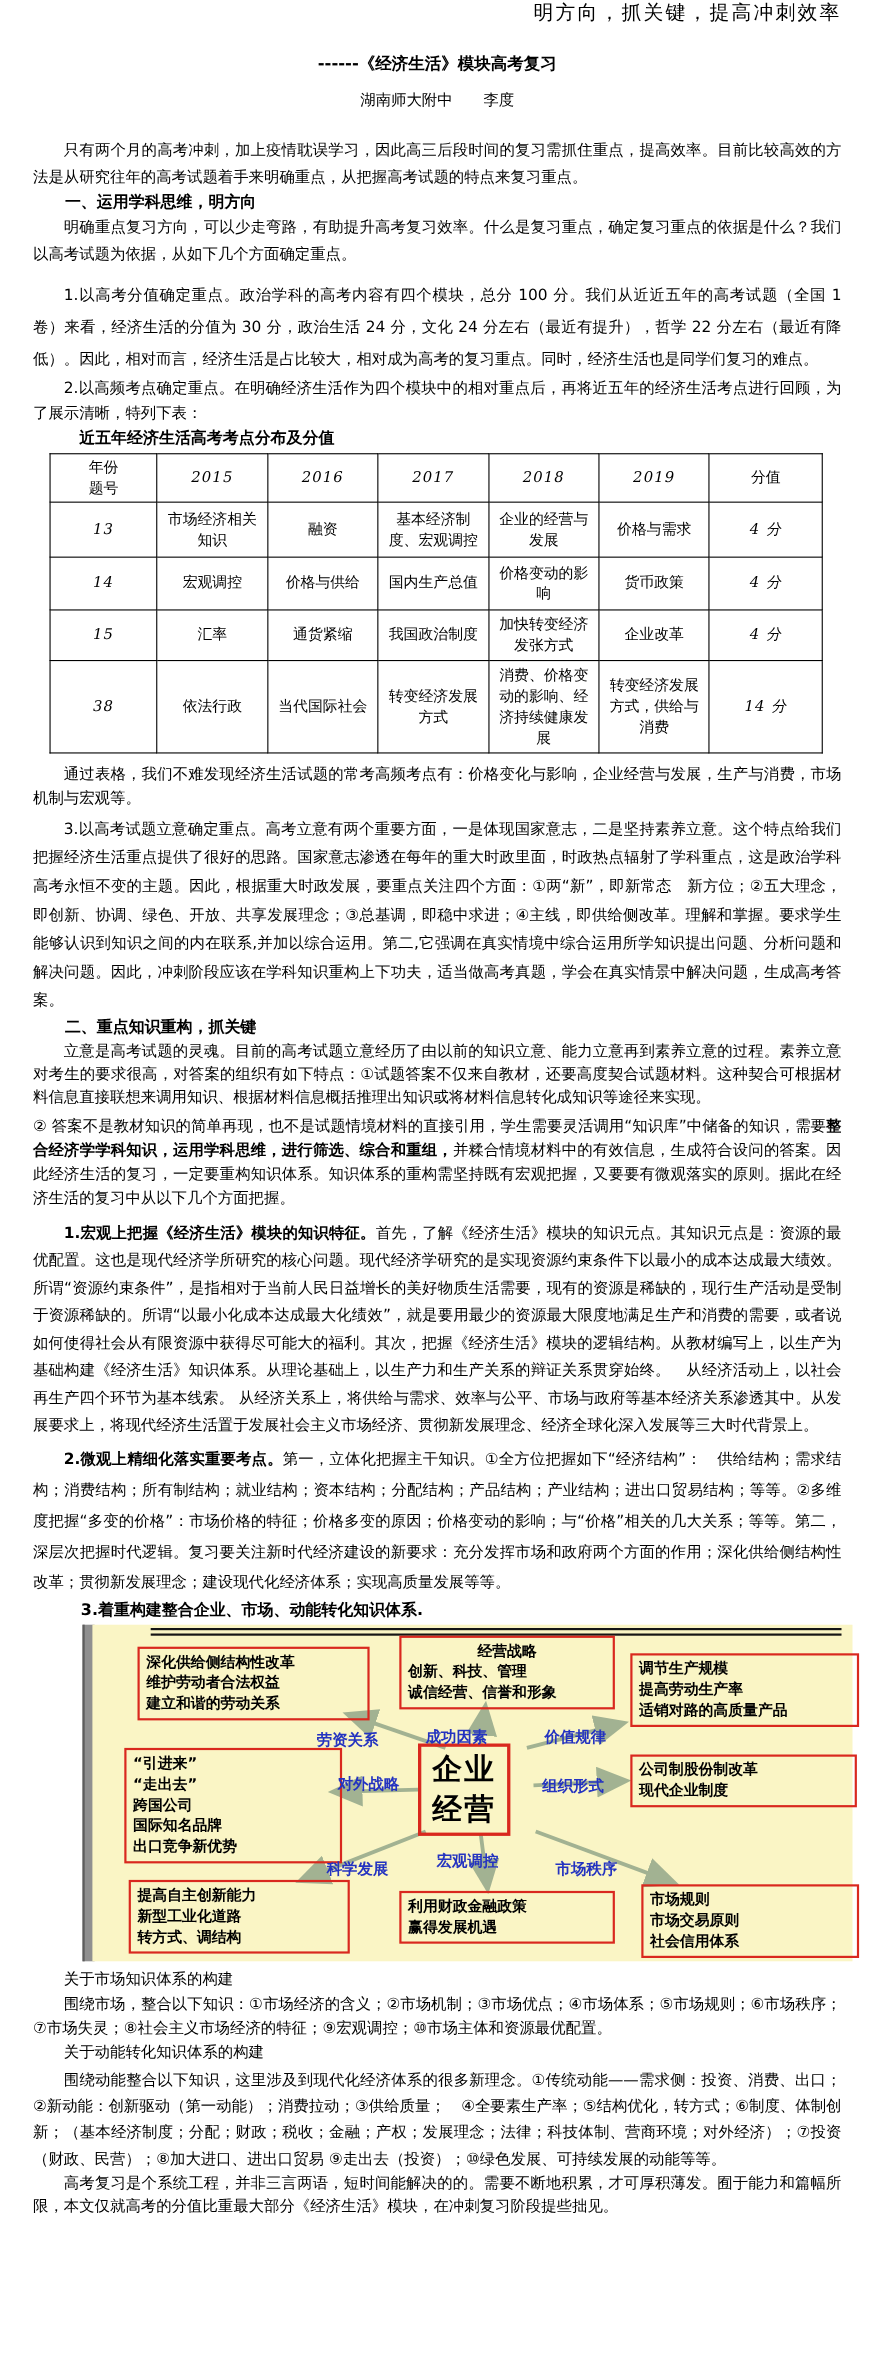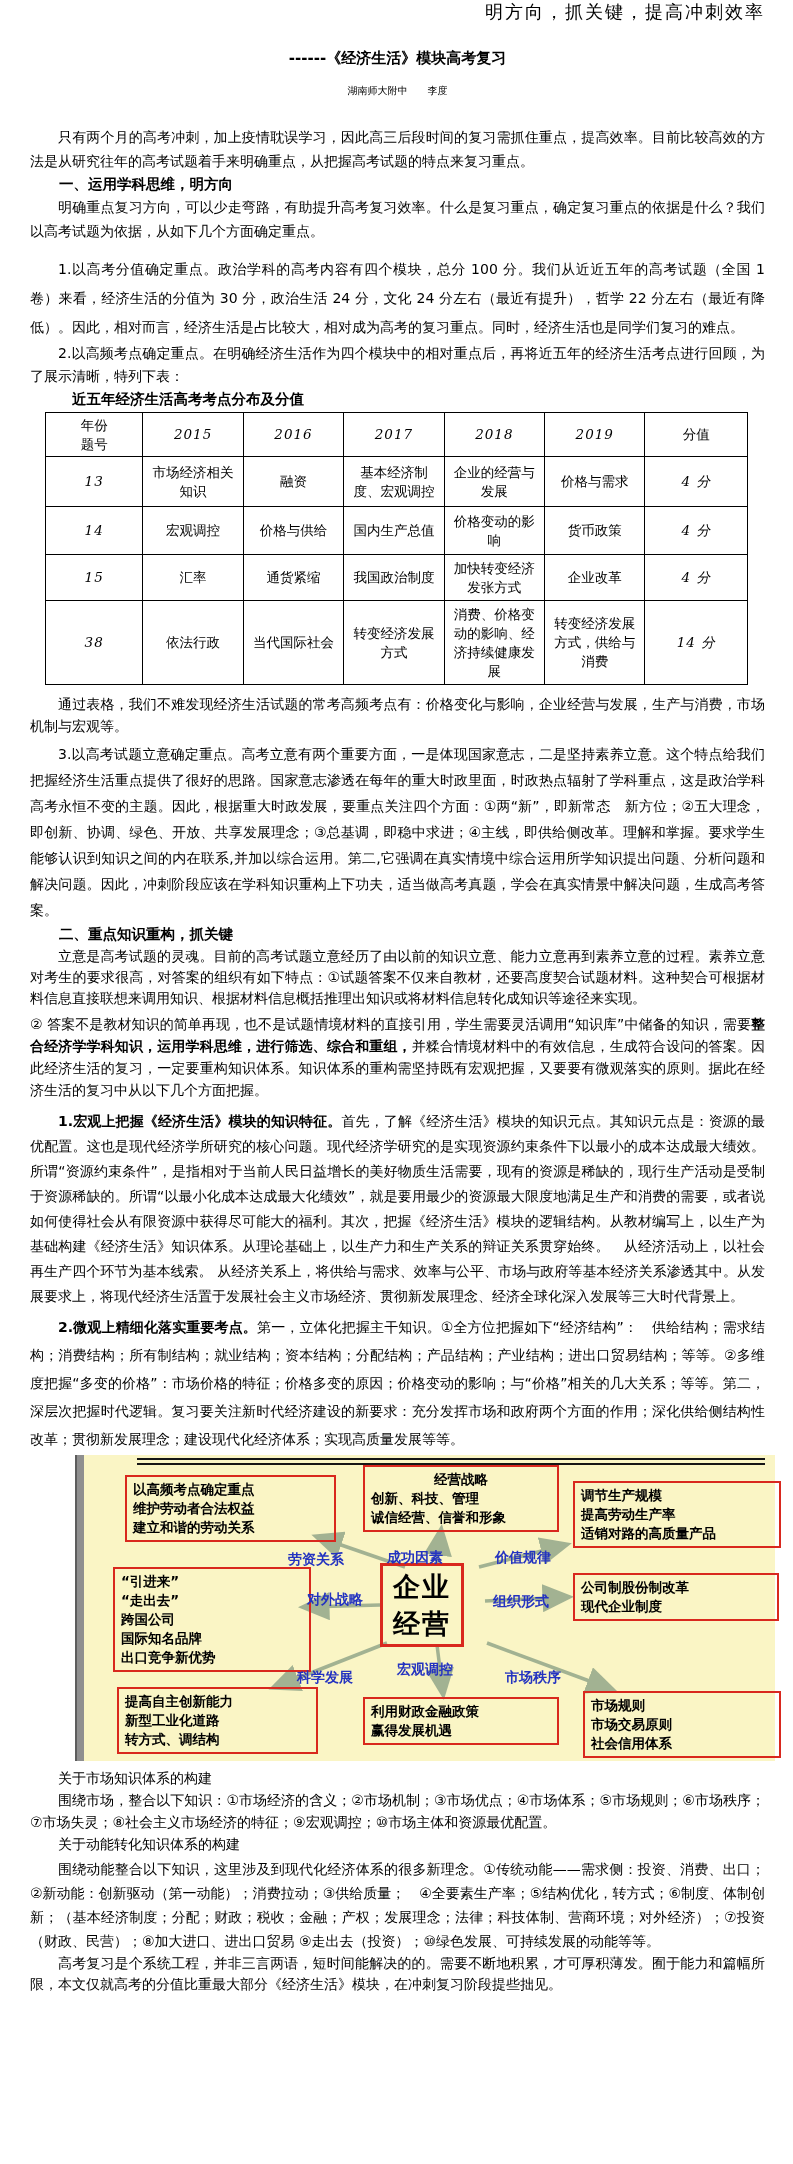--- a/index.html
+++ b/index.html
@@ -6,21 +6,21 @@
   .page {
     position:relative; width:793px; height:2164px; margin:0 auto;
     background:#ffffff; color:#000;
     font-family:"DejaVu Sans","Liberation Sans",sans-serif;
     overflow:hidden;
   }
   .doc { padding:0 28px 0 30px; }
 
   .title { text-align:right; font-size:18px; font-weight:normal; letter-spacing:2px; line-height:24px; }
   .subtitle { margin-top:24px; text-align:center; font-size:15px; font-weight:bold; line-height:21px; }
-  .author { margin-top:12px; text-align:center; font-size:10px; line-height:20px; }
+  .author { margin-top:12px; text-align:center; font-size:14px; line-height:20px; }
 
   .p { font-size:14px; text-align:justify; }
   .indent { text-indent:2em; }
   .h-sec { font-size:14.5px; font-weight:bold; text-indent:2em; }
 
   #p1 { margin-top:24px; line-height:24px; }
   #h1 { line-height:22px; }
   #p2 { line-height:24px; }
   #p3 { margin-top:12px; line-height:29px; }
   #p4 { line-height:23px; }
@@ -149,20 +149,21 @@
         </tbody>
     </table>
 
     <div class="p indent" id="p5"><span>通过表格，我们不难发现经济生活试题的常考高频考点有：价格变化与影响，企业经营与发展，生产与消费，市场机制与宏观等。</span></div>
     <div class="p indent" id="p6"><span>3.以高考试题立意确定重点。高考立意有两个重要方面，一是体现国家意志，二是坚持素养立意。这个特点给我们把握经济生活重点提供了很好的思路。国家意志渗透在每年的重大时政里面，时政热点辐射了学科重点，这是政治学科高考永恒不变的主题。因此，根据重大时政发展，要重点关注四个方面：①两“新”，即新常态　新方位；②五大理念，即创新、协调、绿色、开放、共享发展理念；③总基调，即稳中求进；④主线，即供给侧改革。理解和掌握。要求学生能够认识到知识之间的内在联系,并加以综合运用。第二,它强调在真实情境中综合运用所学知识提出问题、分析问题和解决问题。因此，冲刺阶段应该在学科知识重构上下功夫，适当做高考真题，学会在真实情景中解决问题，生成高考答案。</span></div>
     <div class="h-sec" id="h2">二、重点知识重构，抓关键</div>
     <div class="p indent" id="p7"><span>立意是高考试题的灵魂。目前的高考试题立意经历了由以前的知识立意、能力立意再到素养立意的过程。素养立意对考生的要求很高，对答案的组织有如下特点：①试题答案不仅来自教材，还要高度契合试题材料。这种契合可根据材料信息直接联想来调用知识、根据材料信息概括推理出知识或将材料信息转化成知识等途径来实现。</span></div>
     <div class="p" id="p8"><span>② 答案不是教材知识的简单再现，也不是试题情境材料的直接引用，学生需要灵活调用“知识库”中储备的知识，需要</span><span style="font-weight: bold;">整合经济学学科知识，运用学科思维，进行筛选、综合和重组，</span><span>并糅合情境材料中的有效信息，生成符合设问的答案。因此经济生活的复习，一定要重构知识体系。知识体系的重构需坚持既有宏观把握，又要要有微观落实的原则。据此在经济生活的复习中从以下几个方面把握。</span></div>
     <div class="p indent" id="p9"><span style="font-weight: bold;">1.宏观上把握《经济生活》模块的知识特征。</span><span>首先，了解《经济生活》模块的知识元点。其知识元点是：资源的最优配置。这也是现代经济学所研究的核心问题。现代经济学研究的是实现资源约束条件下以最小的成本达成最大绩效。 所谓“资源约束条件”，是指相对于当前人民日益增长的美好物质生活需要，现有的资源是稀缺的，现行生产活动是受制于资源稀缺的。所谓“以最小化成本达成最大化绩效”，就是要用最少的资源最大限度地满足生产和消费的需要，或者说如何使得社会从有限资源中获得尽可能大的福利。其次，把握《经济生活》模块的逻辑结构。从教材编写上，以生产为基础构建《经济生活》知识体系。从理论基础上，以生产力和生产关系的辩证关系贯穿始终。　从经济活动上，以社会再生产四个环节为基本线索。 从经济关系上，将供给与需求、效率与公平、市场与政府等基本经济关系渗透其中。从发展要求上，将现代经济生活置于发展社会主义市场经济、贯彻新发展理念、经济全球化深入发展等三大时代背景上。</span></div>
     <div class="p indent" id="p10"><span style="font-weight: bold;">2.微观上精细化落实重要考点。</span><span>第一，立体化把握主干知识。①全方位把握如下“经济结构”：　供给结构；需求结构；消费结构；所有制结构；就业结构；资本结构；分配结构；产品结构；产业结构；进出口贸易结构；等等。②多维度把握“多变的价格”：市场价格的特征；价格多变的原因；价格变动的影响；与“价格”相关的几大关系；等等。第二，深层次把握时代逻辑。复习要关注新时代经济建设的新要求：充分发挥市场和政府两个方面的作用；深化供给侧结构性改革；贯彻新发展理念；建设现代化经济体系；实现高质量发展等等。</span></div>
+    <div class="h-sec" id="h3">3.着重构建整合企业、市场、动能转化知识体系.</div>
 
     <div class="diagram">
       <div class="dg-bar"></div>
       <div class="dg-bg"></div>
       <div class="dg-rule"></div>
 
       <svg class="arrows" viewBox="0 0 700 306" xmlns="http://www.w3.org/2000/svg">
         <defs>
           <marker id="ah" markerWidth="9" markerHeight="8" refX="7" refY="4" orient="auto">
             <path d="M0,0 L9,4 L0,8 Z" fill="#a2b292"></path>
@@ -174,21 +175,21 @@
           <path d="M404,112 L490,90" marker-end="url(#ah)"></path>
           <path d="M305,150 L230,152" marker-end="url(#ah)"></path>
           <path d="M410,146 L492,142" marker-end="url(#ah)"></path>
           <path d="M312,188 L200,232" marker-end="url(#ah)"></path>
           <path d="M362,190 L368,238" marker-end="url(#ah)"></path>
           <path d="M412,188 L536,234" marker-end="url(#ah)"></path>
         </g>
       </svg>
 
       <div class="dbox" style="left:50px; top:20px; width:195px;">
-          <div class="dbox-line">以高频考点确定重点</div>
+          <div class="dbox-line">深化供给侧结构性改革</div>
           <div class="dbox-line">维护劳动者合法权益</div>
           <div class="dbox-line">建立和谐的劳动关系</div>
         </div>
       <div class="dbox center-first" style="left:288px; top:10px; width:180px;">
           <div class="dbox-line">经营战略</div>
           <div class="dbox-line">创新、科技、管理</div>
           <div class="dbox-line">诚信经营、信誉和形象</div>
         </div>
       <div class="dbox" style="left:498px; top:26px; width:192px;">
           <div class="dbox-line">调节生产规模</div>

